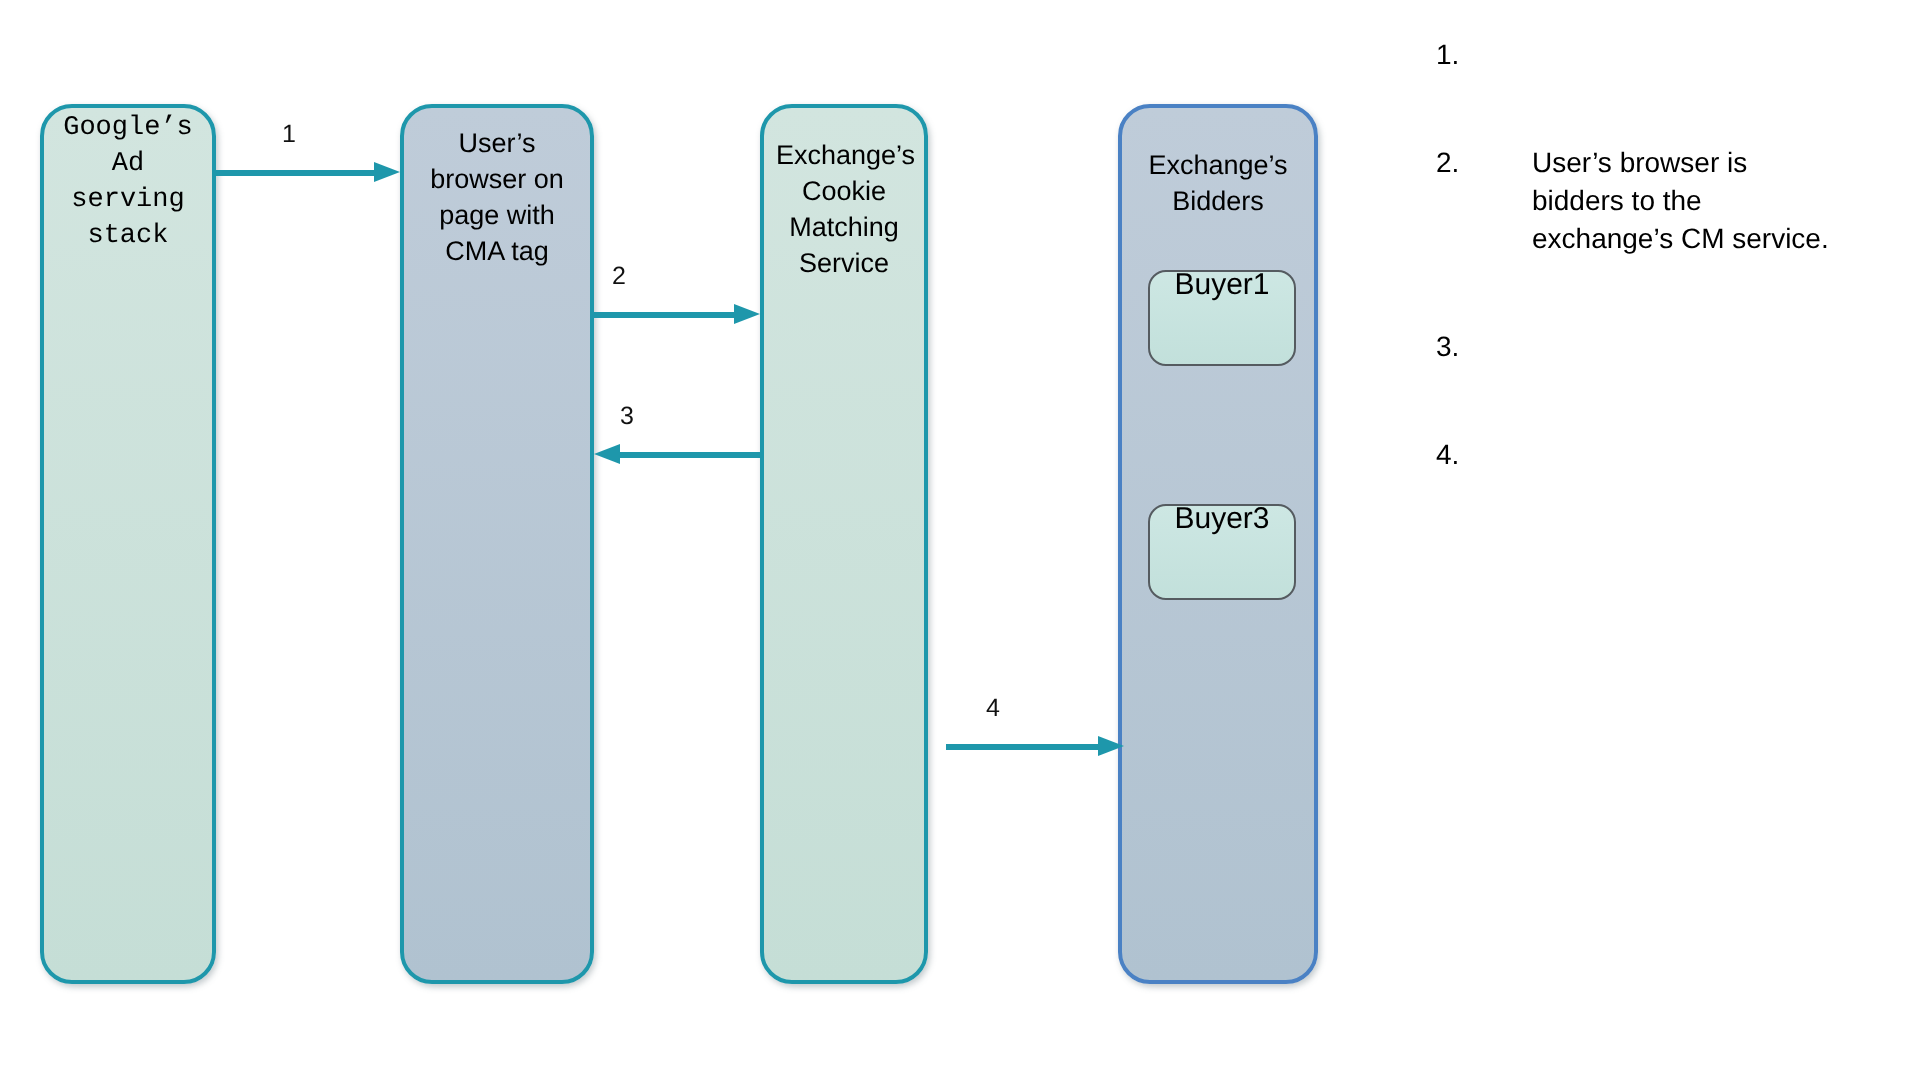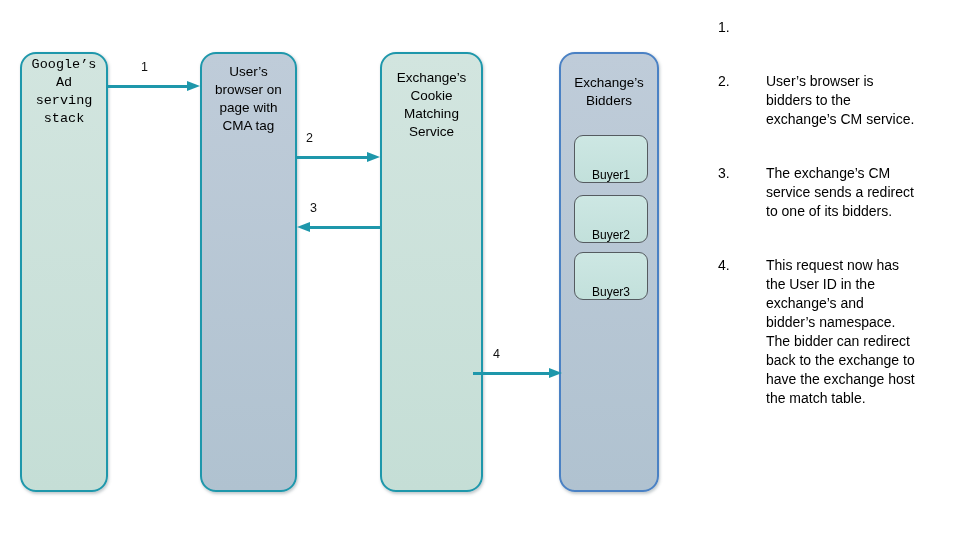--- a/index.html
+++ b/index.html
@@ -26,37 +26,37 @@
     line-height: 18px;
     box-shadow: 1px 1.5px 3px rgba(80,100,110,0.35);
   }
   .node .node-label { display: block; padding: 0 6px; }
 
   .fill-green { background: linear-gradient(180deg, #d2e5df 0%, #c5ded6 100%); }
   .fill-blue  { background: linear-gradient(180deg, #bfccd9 0%, #b0c2d0 100%); }
 
   .node-google   { left: 20px;  width: 88px;  padding-top: 2px; font-family: Liberation Mono, monospace; }
   .node-browser  { left: 200px; width: 97px;  padding-top: 9px;  }
-  .node-cms      { left: 380px; width: 103px;  padding-top: 15px; }
+  .node-cms      { left: 380px; width: 84px;  padding-top: 15px; }
   .node-bidders  { left: 559px; width: 100px; padding-top: 20px; border-color: #4a81c4; }
 
   
   .buyer {
     position: absolute;
     left: 13px;
     width: 74px;
     height: 48px;
     box-sizing: border-box;
     border: 1.5px solid #555b60;
     border-radius: 9px;
     background: linear-gradient(180deg, #cde7e3 0%, #c2e0db 100%);
     display: flex;
-    align-items: flex-end;
+    align-items: flex-start;
     justify-content: center;
-    font-size: 12px;
+    font-size: 15px;
     line-height: 14px;
   }
   .buyer-1 { top: 81px; }
   .buyer-2 { top: 141px; }
   .buyer-3 { top: 198px; }
   .buyer-n { top: 332px; }
 
   
   .arrow-line {
     position: absolute;
@@ -110,23 +110,20 @@
 
   <div class="node node-cms fill-green">
     <span class="node-label">Exchange’s Cookie Matching Service</span>
   </div>
 
   <div class="node node-bidders fill-blue">
     <span class="node-label">Exchange’s Bidders</span>
     <div class="buyer buyer-1">
       <span>Buyer1</span>
     </div>
-    <div class="buyer buyer-2">
-      <span>Buyer2</span>
-    </div>
     <div class="buyer buyer-3">
       <span>Buyer3</span>
     </div>
   </div>
 
   <div class="arrow-line" style="left:108px; top:85px; width:80px;"></div>
   <div class="arrow-head point-right" style="left:187px; top:81px;"></div>
   <span class="arrow-label" style="left:141px; top:60px;">1</span>
 
   <div class="arrow-line" style="left:297px; top:156px; width:71px;"></div>
@@ -144,21 +141,19 @@
   <div class="steps">
     <div class="step-item">
       <span class="step-num">1.</span>
     </div>
     <div class="step-item">
       <span class="step-num">2.</span>
       <span class="step-text">User’s browser is bidders to the exchange’s CM service.</span>
     </div>
     <div class="step-item">
       <span class="step-num">3.</span>
-      <span class="step-text">The exchange’s CM service sends a redirect to one of its bidders.</span>
     </div>
     <div class="step-item">
       <span class="step-num">4.</span>
-      <span class="step-text">This request now has the User ID in the exchange’s and bidder’s namespace. The bidder can redirect back to the exchange to have the exchange host the match table.</span>
     </div>
   </div>
 
 </div>
 
 </body></html>

